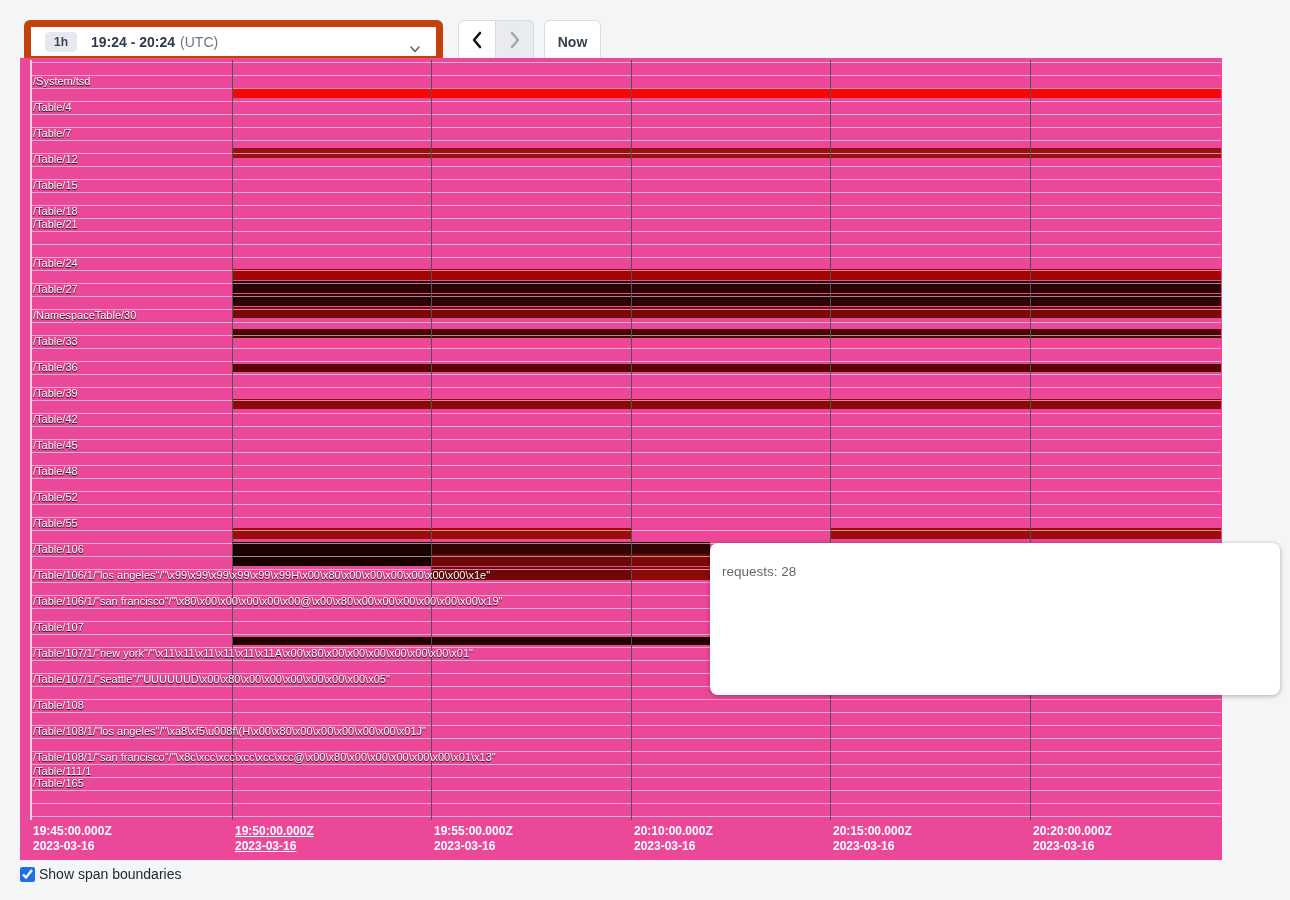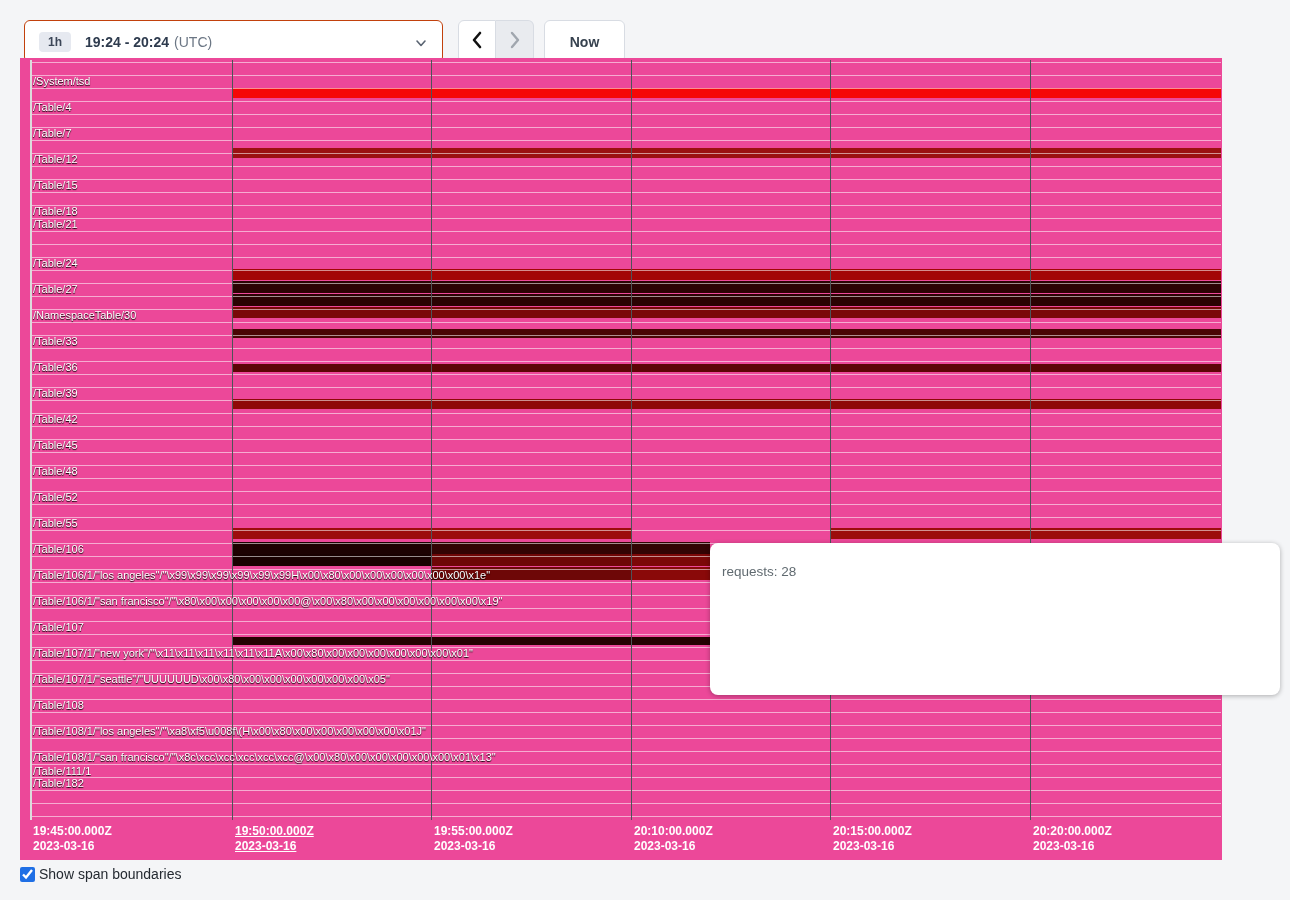--- a/index.html
+++ b/index.html
@@ -1,32 +1,32 @@
 <!DOCTYPE html>
 <html><head>
 <meta charset="utf-8">
 <style>
   html,body{margin:0;padding:0;background:#f4f5f7;font-family:"Liberation Sans",sans-serif;}
   #page{position:relative;width:1290px;height:900px;background:#f4f5f7;overflow:hidden;}
 
   
   .combobox{position:absolute;left:24px;top:20px;width:419px;height:43px;background:#fff;
-    border:1px solid #c2410c;border-radius:6px;box-sizing:border-box;display:flex;align-items:center;
+    border:7px solid #c2410c;border-radius:6px;box-sizing:border-box;display:flex;align-items:center;
     padding:12px 14px;cursor:pointer;}
   .duration-badge{background:#e6e9f0;color:#3c4657;font-size:12px;font-weight:700;
     padding:3px 9px;border-radius:4px;}
   .range-text{margin-left:14px;font-size:14px;font-weight:700;color:#2e3b4e;}
   .tz-text{margin-left:5px;font-size:14px;font-weight:400;color:#6b7684;}
   .combo-chevron{position:absolute;right:14px;top:15px;width:14px;height:14px;}
   .navgroup{position:absolute;left:458px;top:20px;height:43px;display:flex;}
   .navbtn{width:38px;height:43px;box-sizing:border-box;border:1px solid #d8dce3;background:#fff;
     display:flex;align-items:center;justify-content:center;cursor:pointer;padding:0;}
   .navbtn.prev{border-radius:6px 0 0 6px;}
   .navbtn.next{border-radius:0 6px 6px 0;background:#e9ebef;border-left:none;cursor:default;}
-  .nowbtn{position:absolute;left:544px;top:20px;width:81px;height:43px;box-sizing:border-box;
+  .nowbtn{position:absolute;left:544px;top:20px;width:57px;height:43px;box-sizing:border-box;
     background:#fff;border:1px solid #d8dce3;border-radius:6px;font-family:"Liberation Sans",sans-serif;
     font-size:14px;font-weight:700;color:#37424f;cursor:pointer;}
 
   
   #kv{position:absolute;left:20px;top:58px;width:1202px;height:802px;background:#ec4899;}
   .hline{position:absolute;height:1px;background:rgba(255,255,255,0.55);}
   .vline{position:absolute;width:1px;background:#4e5358;}
   .axis-zero{position:absolute;width:2px;background:#dcdcdc;}
   .band{position:absolute;}
   .rowlabel{position:absolute;left:13px;height:13px;line-height:13px;font-size:11px;color:#ffffff;
@@ -185,21 +185,21 @@
       <div class="rowlabel" style="top: 459px;">/Table/55</div>
       <div class="rowlabel" style="top: 485px;">/Table/106</div>
       <div class="rowlabel" style="top: 511px;">/Table/106/1/"los angeles"/"\x99\x99\x99\x99\x99\x99H\x00\x80\x00\x00\x00\x00\x00\x00\x1e"</div>
       <div class="rowlabel" style="top: 537px;">/Table/106/1/"san francisco"/"\x80\x00\x00\x00\x00\x00@\x00\x80\x00\x00\x00\x00\x00\x00\x19"</div>
       <div class="rowlabel" style="top: 563px;">/Table/107</div>
       <div class="rowlabel" style="top: 589px;">/Table/107/1/"new york"/"\x11\x11\x11\x11\x11\x11A\x00\x80\x00\x00\x00\x00\x00\x00\x01"</div>
       <div class="rowlabel" style="top: 615px;">/Table/107/1/"seattle"/"UUUUUUD\x00\x80\x00\x00\x00\x00\x00\x00\x05"</div>
       <div class="rowlabel" style="top: 641px;">/Table/108</div>
       <div class="rowlabel" style="top: 667px;">/Table/108/1/"los angeles"/"\xa8\xf5\u008f\(H\x00\x80\x00\x00\x00\x00\x00\x01J"</div>
       <div class="rowlabel" style="top: 693px;">/Table/108/1/"san francisco"/"\x8c\xcc\xcc\xcc\xcc\xcc@\x00\x80\x00\x00\x00\x00\x00\x01\x13"</div>
-      <div class="rowlabel" style="top: 719px;">/Table/182</div>
+      <div class="rowlabel" style="top: 719px;">/Table/165</div>
       <div class="rowlabel" style="top: 707px;">/Table/111/1</div>
       <div class="xtick" style="left: 13px; top: 766px;">
         <div>19:45:00.000Z</div>
         <div class="date">2023-03-16</div>
       </div>
       <div class="xtick" style="left: 215px; top: 766px; text-decoration: underline;">
         <div>19:50:00.000Z</div>
         <div class="date">2023-03-16</div>
       </div>
       <div class="xtick" style="left: 414px; top: 766px;">

